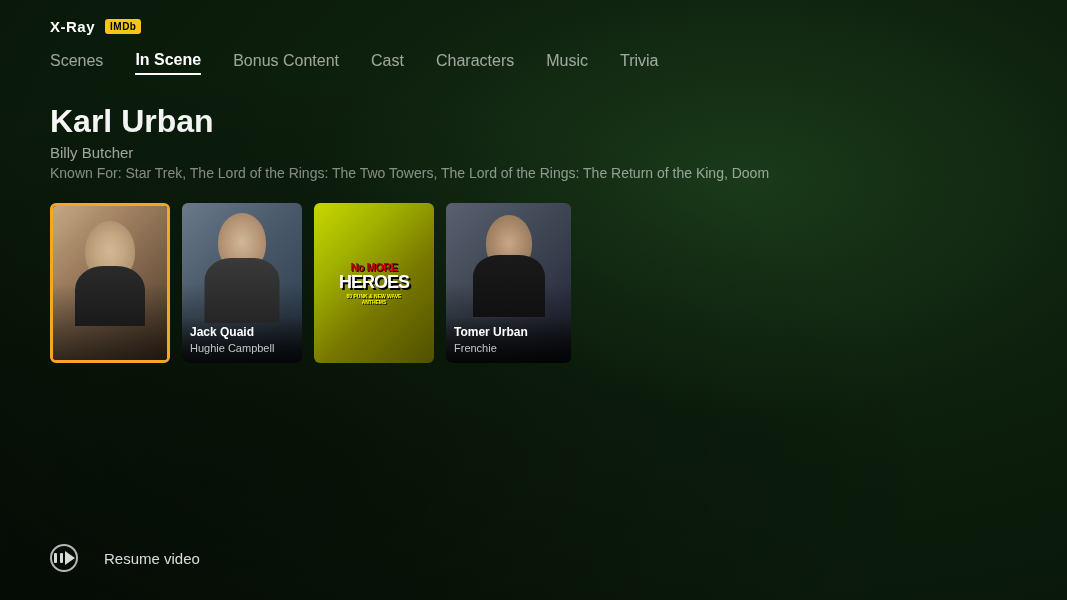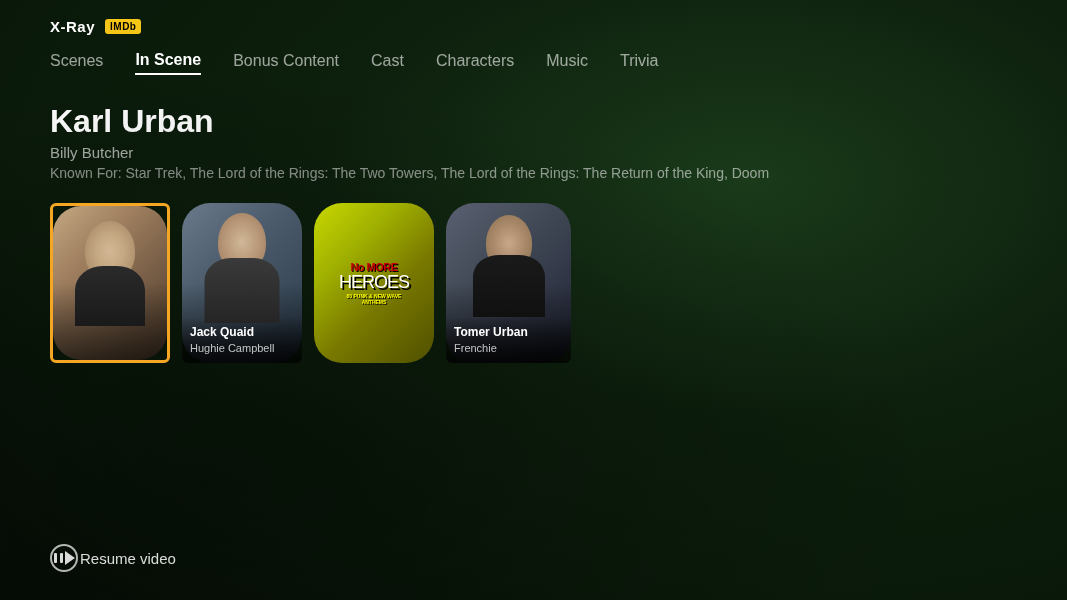--- a/index.html
+++ b/index.html
@@ -108,21 +108,20 @@
     .card.focused {
       border: 3px solid #f5a623;
       width: 120px;
       height: 160px;
     }
 
     .card-bg {
       width: 100%;
       height: 100%;
       position: relative;
-      border-radius: 28px;
     }
 
     .card-overlay {
       position: absolute;
       bottom: 0;
       left: 0;
       right: 0;
       padding: 8px;
       background: linear-gradient(transparent, rgba(0,0,0,0.75));
     }
@@ -222,21 +221,21 @@
       font-weight: 900;
       color: #cc0000;
       letter-spacing: -0.5px;
       text-shadow: 1px 1px 0 #000;
       display: block;
       line-height: 1;
     }
 
     .neat-heroes {
       font-size: 18px;
-      font-weight: 400;
+      font-weight: 700;
       color: #ffffff;
       letter-spacing: -1px;
       text-shadow: 2px 2px 0 #000;
       display: block;
       line-height: 1;
     }
 
     .neat-subtitle {
       font-size: 5px;
       font-weight: 700;
@@ -313,21 +312,21 @@
     .card-wide {
       width: 125px;
     }
 
     .resume-btn {
       position: absolute;
       bottom: 28px;
       left: 50px;
       display: flex;
       align-items: center;
-      gap: 2px;
+      gap: 26px;
       cursor: pointer;
     }
 
     .resume-icon {
       width: 28px;
       height: 28px;
       border: 2px solid rgba(255,255,255,0.7);
       border-radius: 50%;
       display: flex;
       align-items: center;

